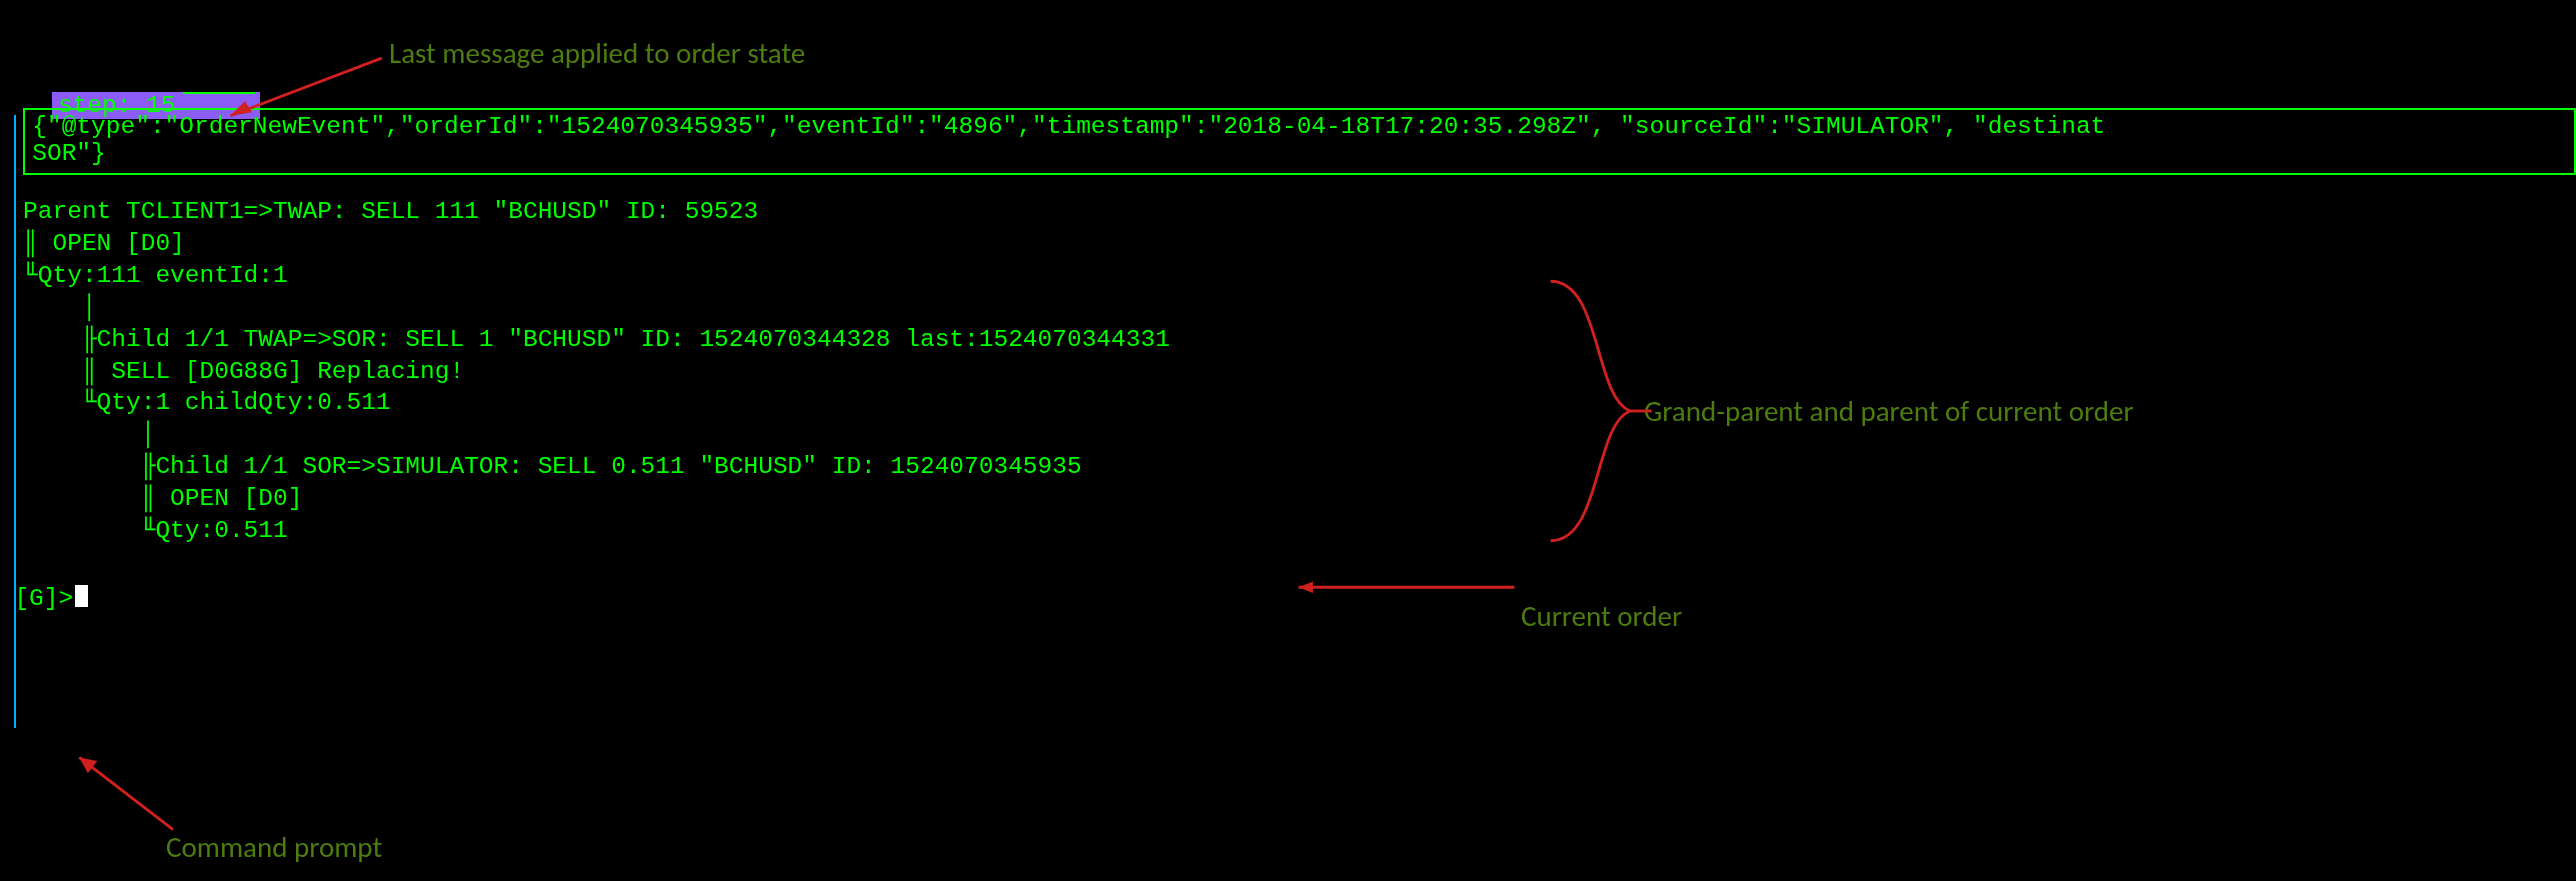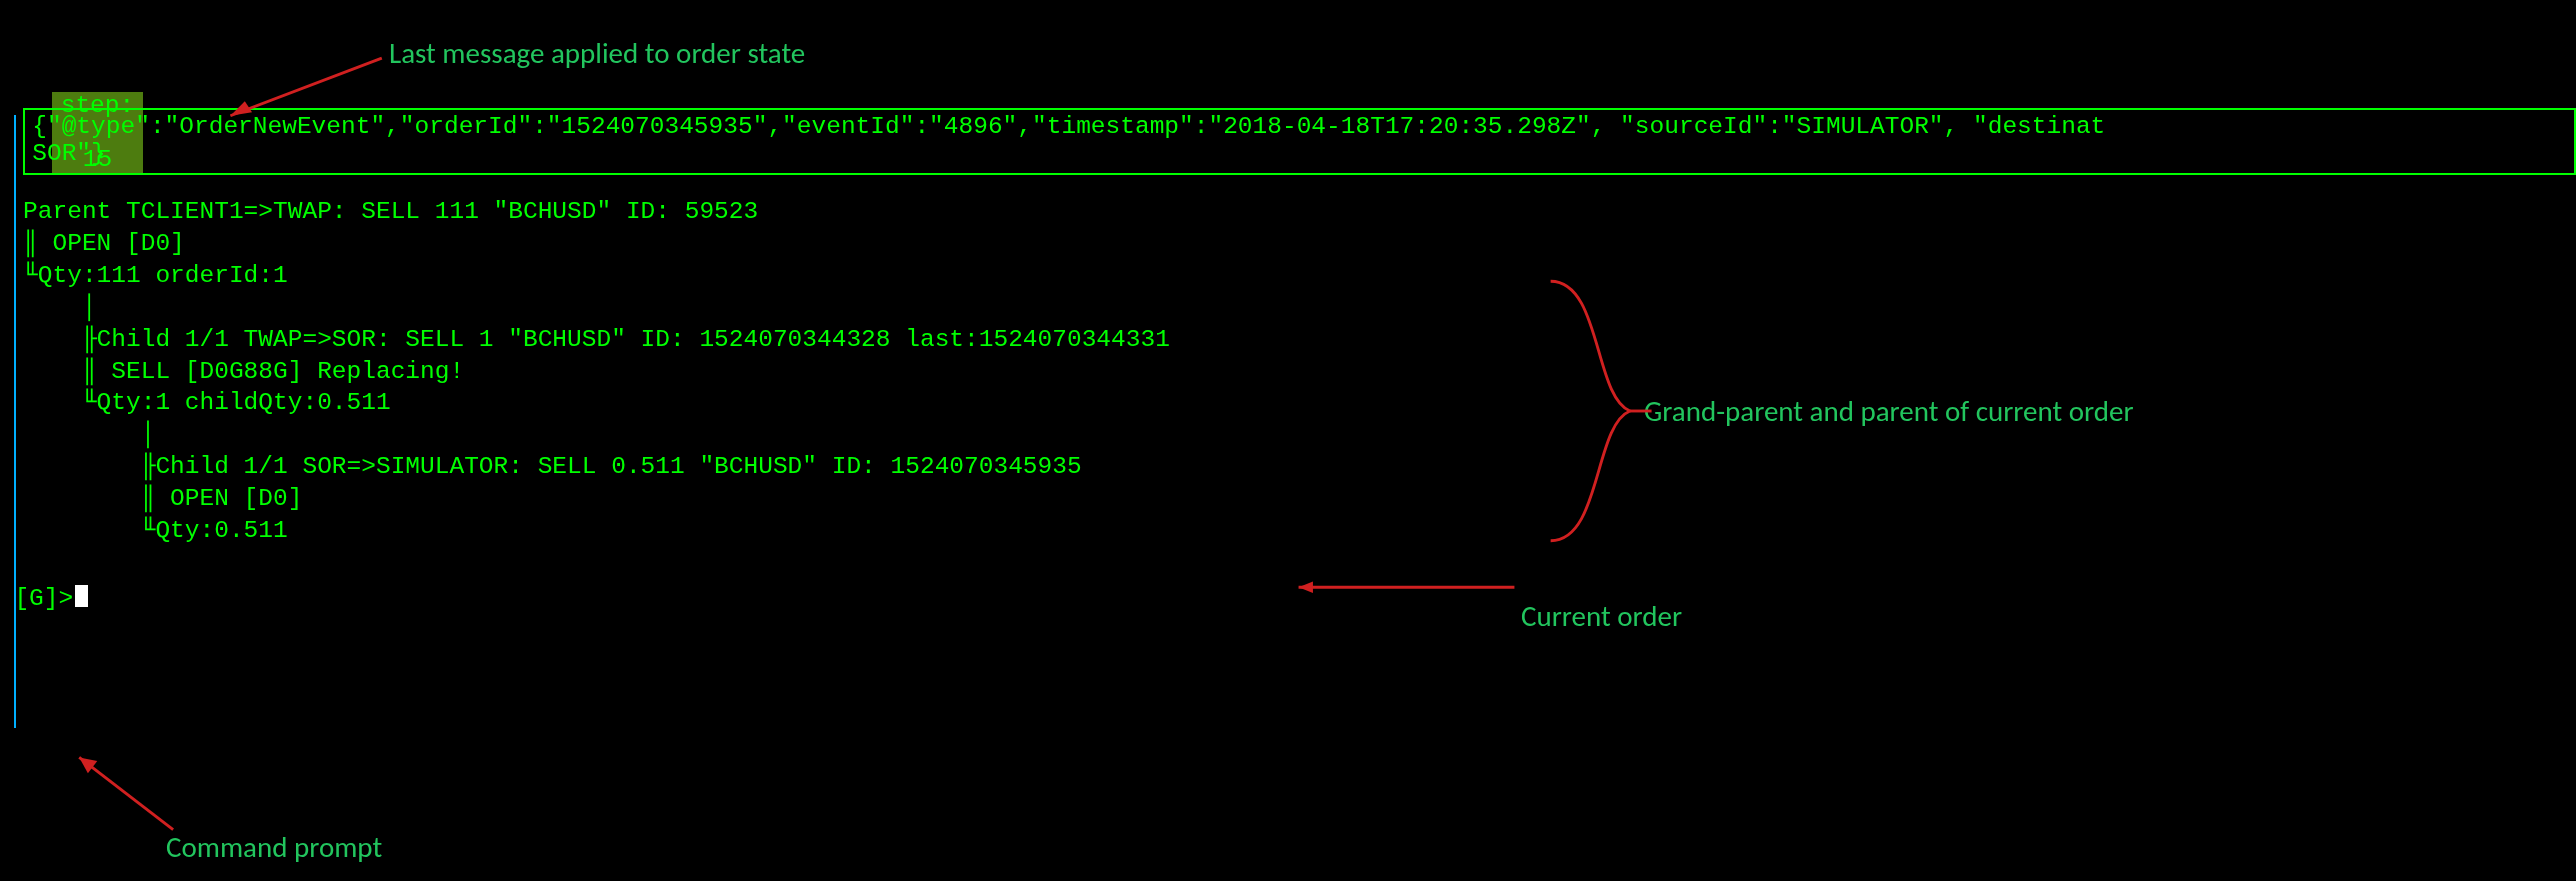--- a/index.html
+++ b/index.html
@@ -39,26 +39,25 @@
     padding: 2.9px 7.2px 5.8px 7.2px;
     position: relative;
     margin-right: 0;
     overflow: hidden;
     white-space: nowrap;
   }
   .step-legend {
     position: absolute;
     top: -16px;
     left: 29px;
-    background: #4d7c0f;
+    background: #8b5cf6;
     padding: 0 5.8px;
     color: #00ff00;
     display: flex;
-    align-items: center;
-    flex-direction: column;
+    align-items: flex-start;
   }
   .step-legend .leg-tail {
     display: inline-block;
     width: 72px;
     border-top: 2.2px double #00ff00;
     margin-left: 7.2px;
     vertical-align: middle;
   }
   .json-line {
     color: #00ff00;
@@ -82,21 +81,21 @@
     height: 21.6px;
     background: #fff;
     vertical-align: baseline;
     margin-left: 1.4px;
     position: relative;
     top: 2.9px;
   }
   
   .annot {
     position: absolute;
-    color: #22c55e;
+    color: #4d7c0f;
     font-family: Calibri, Arial, sans-serif;
     font-size: 29px;
   }
   svg.annot-svg {
     position: absolute;
     overflow: visible;
   }
   svg.annot-svg path, svg.annot-svg line {
     stroke: #d02020;
     stroke-width: 4;
@@ -120,21 +119,21 @@
       <span class="leg-tail"></span>
     </div>
     <div class="stepbox">
       <div class="json-line">{"@type":"OrderNewEvent","orderId":"1524070345935","eventId":"4896","timestamp":"2018-04-18T17:20:35.298Z", "sourceId":"SIMULATOR", "destinat
 SOR"}</div>
     </div>
   </div>
 
   <div class="tree"><span>Parent TCLIENT1=&gt;TWAP: SELL 111 "BCHUSD" ID: 59523</span>
 ║ <span>OPEN [D0]</span>
-╙<span>Qty:111 orderId:1</span>
+╙<span>Qty:111 eventId:1</span>
     │
     ╟<span>Child 1/1 TWAP=&gt;SOR: SELL 1 "BCHUSD" ID: 1524070344328 last:1524070344331</span>
     ║ <span>SELL [D0G88G] Replacing!</span>
     ╙<span>Qty:1 childQty:0.511</span>
         │
         ╟<span>Child 1/1 SOR=&gt;SIMULATOR: SELL 0.511 "BCHUSD" ID: 1524070345935</span>
         ║ <span>OPEN [D0]</span>
         ╙<span>Qty:0.511</span></div>
 
   <div class="prompt">

